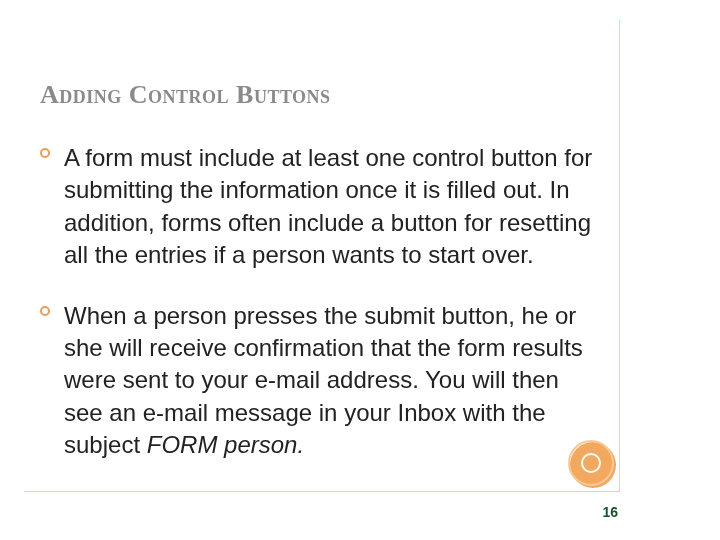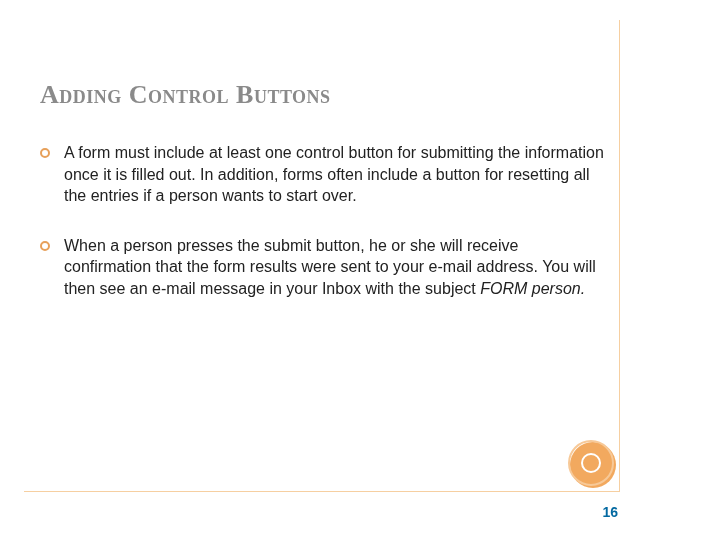--- a/index.html
+++ b/index.html
@@ -35,21 +35,21 @@
     flex: 0 0 auto;
     width: 10px;
     height: 10px;
     border: 2px solid #e7a05a;
     border-radius: 50%;
     margin-top: 6px;
     margin-right: 14px;
   }
   .bullet-text {
     color: #222;
-    font-size: 16px;
+    font-size: 24px;
     line-height: 1.35;
   }
   .italic { font-style: italic; }
   .corner-art {
     position: absolute;
     right: 28px;
     bottom: 52px;
     width: 46px;
     height: 46px;
   }
@@ -86,21 +86,21 @@
     bottom: 48px;
     right: 24px;
     border-right: 1px solid #f6cfa1;
   }
   .page-num {
     position: absolute;
     right: 26px;
     bottom: 20px;
     font-size: 14px;
     font-weight: bold;
-    color: #0369a1;
+    color: #14532d;
   }
 </style>
 </head>
 <body>
 
 <div class="slide">
   <div class="side-rule"></div>
 
   <h1 class="title">Adding Control Buttons</h1>
 

